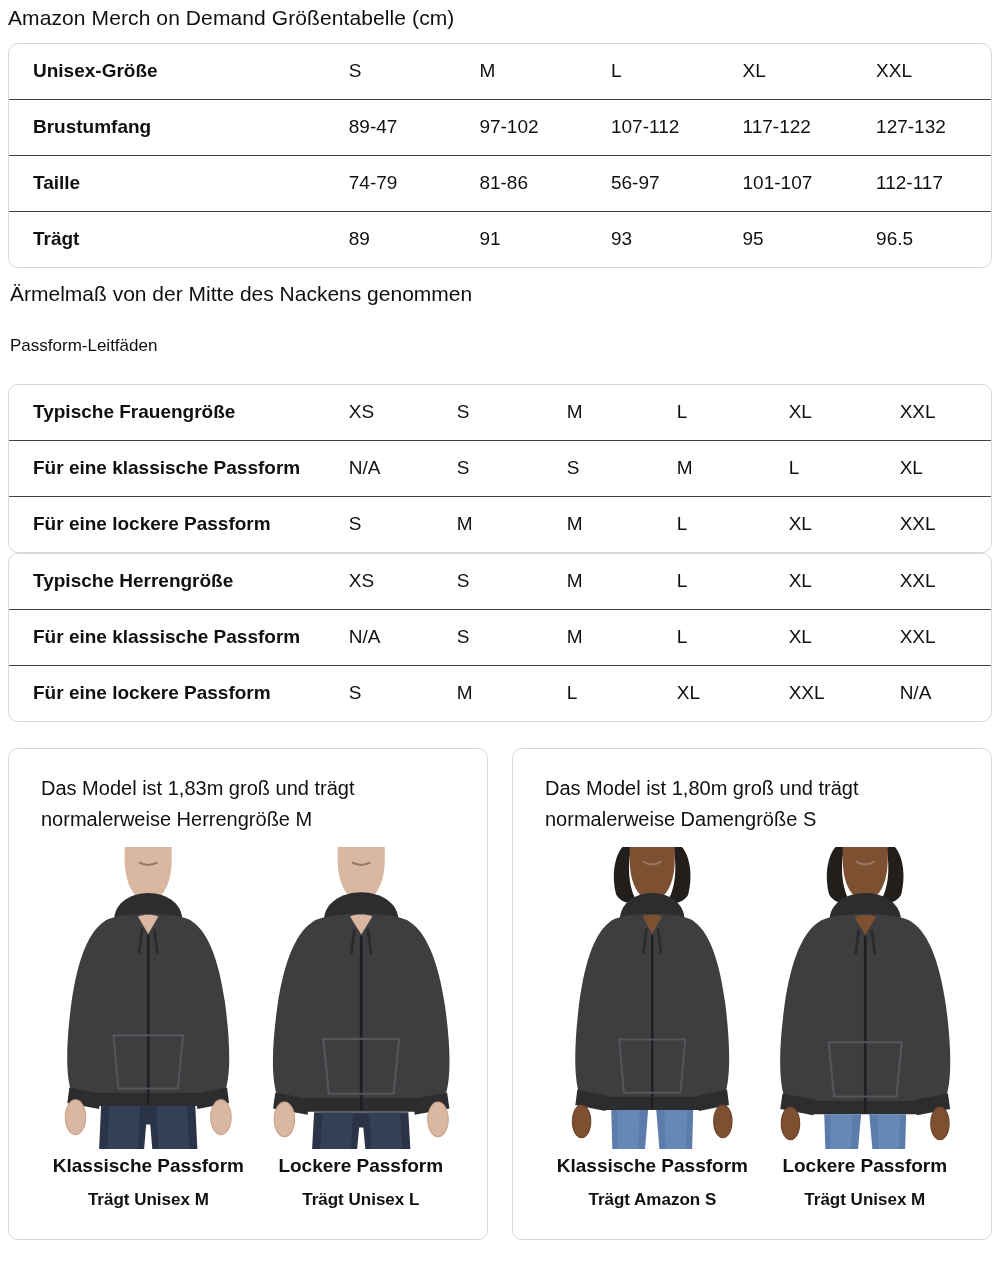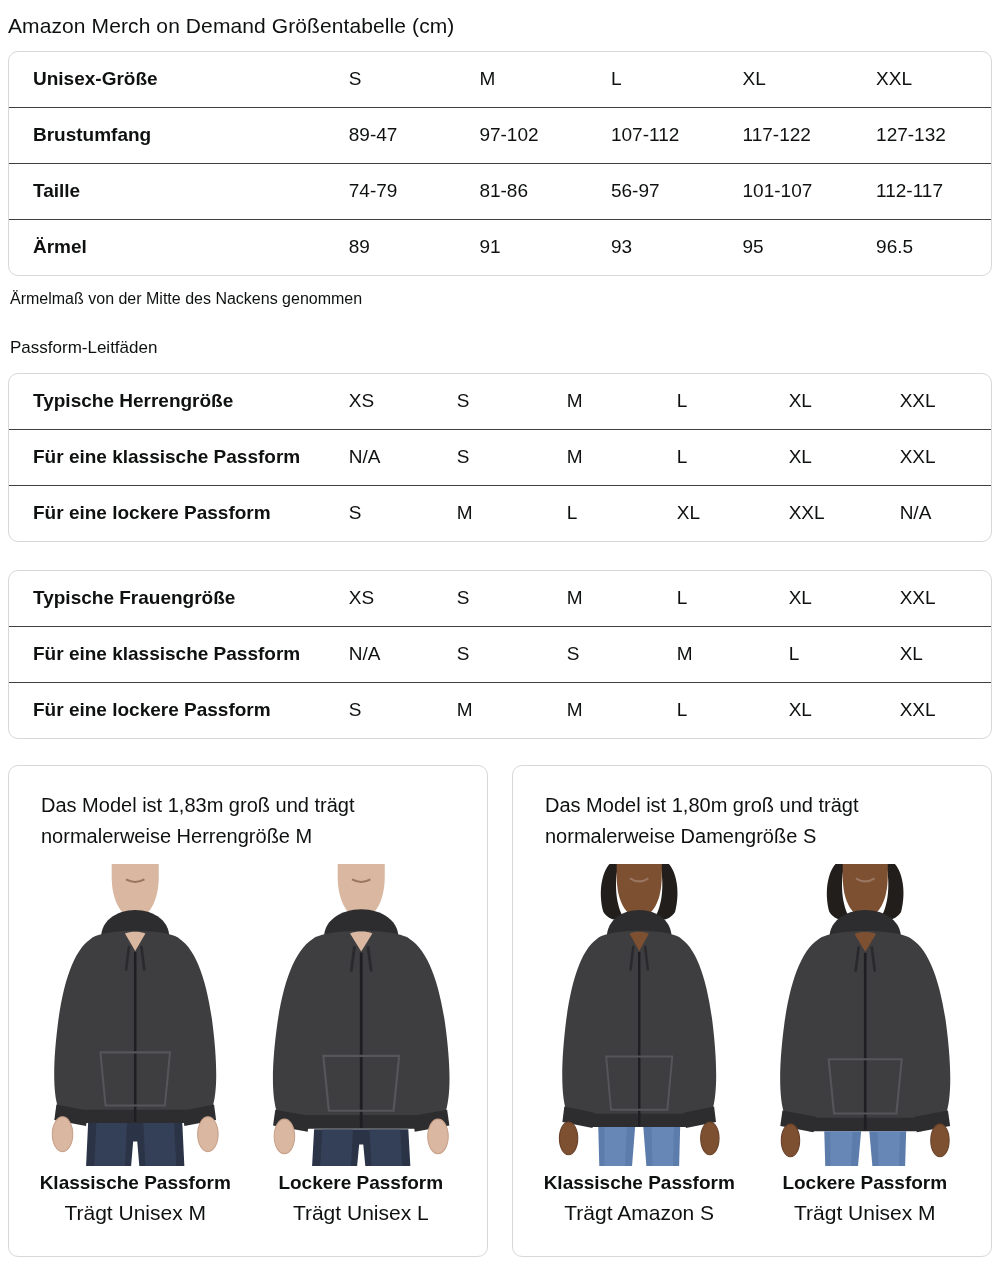--- a/index.html
+++ b/index.html
@@ -2,47 +2,47 @@
 <html><head>
 <meta charset="utf-8">
 <style>
   * { box-sizing: border-box; }
   html,body { margin:0; padding:0; background:#fff; }
   body {
     width:1000px; height:1285px; overflow:hidden;
     font-family:"Liberation Sans","DejaVu Sans",sans-serif;
     color:#0F1111;
   }
-  .page { width:1000px; height:959px; padding:14px 8px 0 8px; }
+  .page { width:1000px; height:959px; padding:6px 8px 0 8px; }
 
   .page-title { font-size:21px; font-weight:400; margin:0 0 13px 0; letter-spacing:0.1px; }
 
   .tbl-card {
     border:1px solid #D5D9D9; border-radius:10px; overflow:hidden; background:#fff;
   }
   table { width:100%; border-collapse:collapse; table-layout:fixed; }
   td { font-size:19px; padding:16px 4px 17px 0; vertical-align:middle; white-space:nowrap; }
   td.lbl { font-weight:700; padding-left:24px; }
   tr + tr td { border-top:1px solid #404040; }
 
-  .note { font-size:16px; margin:14px 0 0 2px; }
+  .note { font-size:21px; margin:14px 0 0 2px; }
   .section-title { font-size:17px; font-weight:400; margin:30px 0 15px 2px; }
   .tbl-gap { margin-top:28px; }
 
   .cards-row { display:flex; gap:24px; margin-top:26px; }
   .model-card {
     flex:1; border:1px solid #D5D9D9; border-radius:10px; background:#fff;
     padding:24px 20px 16px 20px; height:492px;
   }
   .model-desc { font-size:20px; line-height:31px; margin:0 0 12px 12px; }
-  .figures { display:flex; justify-content:space-between; }
+  .figures { display:flex; justify-content:flex-end; }
   .figure { width:48.5%; margin:0; text-align:center; }
   .model-svg { width:100%; height:302px; display:block; }
   .cap-fit { font-size:19px; font-weight:700; margin-top:6px; }
-  .cap-wears { font-size:21px; font-weight:400; margin-top:7px; }
+  .cap-wears { font-size:17px; font-weight:700; margin-top:13px; }
 
   
   .figure-male   { --skin:#D9B7A0; --skin2:#C79F87; --hair-op:0; }
   .figure-female { --skin:#7D5032; --skin2:#6A4128; --hair-op:1; }
   .skin   { fill:var(--skin); }
   .hand   { fill:var(--skin); stroke:var(--skin2); stroke-width:1; }
   .hair   { fill:#221E1B; opacity:var(--hair-op); }
   .hoodie { fill:#3E3E40; }
   .hoodie-dark { fill:#2D2D2F; }
   .pocket { fill:none; stroke:#55555A; stroke-width:2; }
@@ -90,34 +90,77 @@
       </tr>
       <tr>
         <td class="lbl">Taille</td>
         <td>74-79</td>
         <td>81-86</td>
         <td>56-97</td>
         <td>101-107</td>
         <td>112-117</td>
       </tr>
       <tr>
-        <td class="lbl">Ärmel</td>
+        <td class="lbl">Trägt</td>
         <td>89</td>
         <td>91</td>
         <td>93</td>
         <td>95</td>
         <td>96.5</td>
       </tr>
     </tbody>
       </table>
   </div>
 
   <p class="note">Ärmelmaß von der Mitte des Nackens genommen</p>
 
   <h2 class="section-title">Passform-Leitfäden</h2>
+
+  <div class="tbl-card tbl-gap">
+    <table>
+      <colgroup>
+          <col style="width:34.6%">
+          <col style="width:11%">
+          <col style="width:11.2%">
+          <col style="width:11.2%">
+          <col style="width:11.4%">
+          <col style="width:11.3%">
+          <col style="width:9.3%">
+        </colgroup>
+      <tbody>
+          <tr>
+        <td class="lbl">Typische Frauengröße</td>
+        <td>XS</td>
+        <td>S</td>
+        <td>M</td>
+        <td>L</td>
+        <td>XL</td>
+        <td>XXL</td>
+      </tr>
+      <tr>
+        <td class="lbl">Für eine klassische Passform</td>
+        <td>N/A</td>
+        <td>S</td>
+        <td>S</td>
+        <td>M</td>
+        <td>L</td>
+        <td>XL</td>
+      </tr>
+      <tr>
+        <td class="lbl">Für eine lockere Passform</td>
+        <td>S</td>
+        <td>M</td>
+        <td>M</td>
+        <td>L</td>
+        <td>XL</td>
+        <td>XXL</td>
+      </tr>
+    </tbody>
+      </table>
+  </div>
 
   <div class="tbl-card">
     <table>
       <colgroup>
           <col style="width:34.6%">
           <col style="width:11%">
           <col style="width:11.2%">
           <col style="width:11.2%">
           <col style="width:11.4%">
           <col style="width:11.3%">
@@ -143,63 +186,20 @@
         <td>XXL</td>
       </tr>
       <tr>
         <td class="lbl">Für eine lockere Passform</td>
         <td>S</td>
         <td>M</td>
         <td>L</td>
         <td>XL</td>
         <td>XXL</td>
         <td>N/A</td>
-      </tr>
-    </tbody>
-      </table>
-  </div>
-
-  <div class="tbl-card tbl-gap">
-    <table>
-      <colgroup>
-          <col style="width:34.6%">
-          <col style="width:11%">
-          <col style="width:11.2%">
-          <col style="width:11.2%">
-          <col style="width:11.4%">
-          <col style="width:11.3%">
-          <col style="width:9.3%">
-        </colgroup>
-      <tbody>
-          <tr>
-        <td class="lbl">Typische Frauengröße</td>
-        <td>XS</td>
-        <td>S</td>
-        <td>M</td>
-        <td>L</td>
-        <td>XL</td>
-        <td>XXL</td>
-      </tr>
-      <tr>
-        <td class="lbl">Für eine klassische Passform</td>
-        <td>N/A</td>
-        <td>S</td>
-        <td>S</td>
-        <td>M</td>
-        <td>L</td>
-        <td>XL</td>
-      </tr>
-      <tr>
-        <td class="lbl">Für eine lockere Passform</td>
-        <td>S</td>
-        <td>M</td>
-        <td>M</td>
-        <td>L</td>
-        <td>XL</td>
-        <td>XXL</td>
       </tr>
     </tbody>
       </table>
   </div>
 
   <div class="cards-row">
 
     <div class="model-card">
       <p class="model-desc">Das Model ist 1,83m groß und trägt normalerweise Herrengröße M</p>
       <div class="figures">

